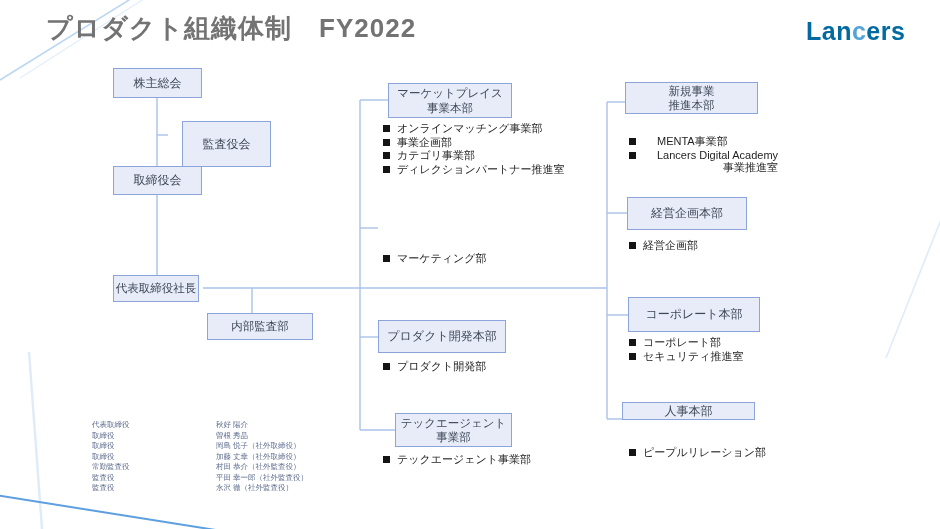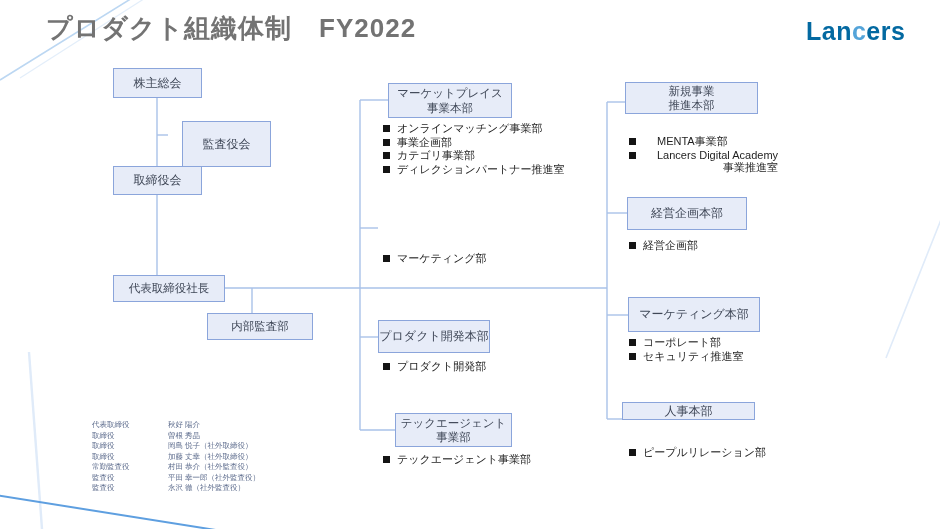--- a/index.html
+++ b/index.html
@@ -39,21 +39,21 @@
   .bullet-item .sq {
     width:7px; height:7px; background:#141414; flex:none;
     margin-top:3px; margin-right:7px;
   }
   .bullets.wide .bullet-item .sq { margin-right:21px; }
   .bullet-item .btxt {
     font-size:11px; color:#1e1e1e; white-space:pre-line;
   }
 
   .exec { position:absolute; }
-  .exec-row { display:flex; line-height:10.5px; }
+  .exec-row { display:flex; line-height:10.5px;gap:48px; }
   .exec-title { width:76px; font-size:7.5px; color:#5d6c8d; }
   .exec-name  { font-size:7.5px; color:#5d6c8d; }
 </style>
 </head>
 <body>
 
 <div class="canvas">
 
   <svg class="connectors" viewBox="0 0 940 529" xmlns="http://www.w3.org/2000/svg">
 
@@ -83,21 +83,21 @@
       <line x1="607" y1="419" x2="622" y2="419"></line>
     </g>
   </svg>
 
   <h1 class="title">プロダクト組織体制　FY2022</h1>
   <div class="logo"><span class="p1">Lan</span><span class="p2">c</span><span class="p3">ers</span></div>
 
   <div class="orgbox" style="left:113px;top:68px;width:89px;height:30px">株主総会</div>
   <div class="orgbox" style="left:182px;top:121px;width:89px;height:46px">監査役会</div>
   <div class="orgbox" style="left:113px;top:166px;width:89px;height:29px">取締役会</div>
-  <div class="orgbox small" style="left:113px;top:275px;width:112px;height:27px">代表取締役社長</div>
+  <div class="orgbox small" style="left:113px;top:275px;width:86px;height:27px">代表取締役社長</div>
   <div class="orgbox small" style="left:207px;top:313px;width:106px;height:27px">内部監査部</div>
 
   <div class="orgbox small" style="left:388px;top:83px;width:124px;height:35px">マーケットプレイス
 事業本部</div>
   <div class="bullets" style="left:383px;top:122px">
     <div class="bullet-item">
         <span class="sq"></span>
         <span class="btxt">オンラインマッチング事業部</span>
       </div>
     <div class="bullet-item">
@@ -114,21 +114,21 @@
       </div>
   </div>
 
   <div class="bullets" style="left:383px;top:252px">
     <div class="bullet-item">
         <span class="sq"></span>
         <span class="btxt">マーケティング部</span>
       </div>
   </div>
 
-  <div class="orgbox" style="left:378px;top:320px;width:112px;height:33px">プロダクト開発本部</div>
+  <div class="orgbox" style="left:378px;top:320px;width:128px;height:33px">プロダクト開発本部</div>
   <div class="bullets" style="left:383px;top:360px">
     <div class="bullet-item">
         <span class="sq"></span>
         <span class="btxt">プロダクト開発部</span>
       </div>
   </div>
 
   <div class="orgbox small" style="left:395px;top:413px;width:117px;height:34px">テックエージェント
 事業部</div>
   <div class="bullets" style="left:383px;top:453px">
@@ -153,21 +153,21 @@
   </div>
 
   <div class="orgbox" style="left:627px;top:197px;width:120px;height:33px">経営企画本部</div>
   <div class="bullets" style="left:629px;top:239px">
     <div class="bullet-item">
         <span class="sq"></span>
         <span class="btxt">経営企画部</span>
       </div>
   </div>
 
-  <div class="orgbox" style="left:628px;top:297px;width:132px;height:35px">マーケティング本部</div>
+  <div class="orgbox" style="left:628px;top:297px;width:132px;height:35px">コーポレート本部</div>
   <div class="bullets" style="left:629px;top:336px">
     <div class="bullet-item">
         <span class="sq"></span>
         <span class="btxt">コーポレート部</span>
       </div>
     <div class="bullet-item">
         <span class="sq"></span>
         <span class="btxt">セキュリティ推進室</span>
       </div>
   </div>

